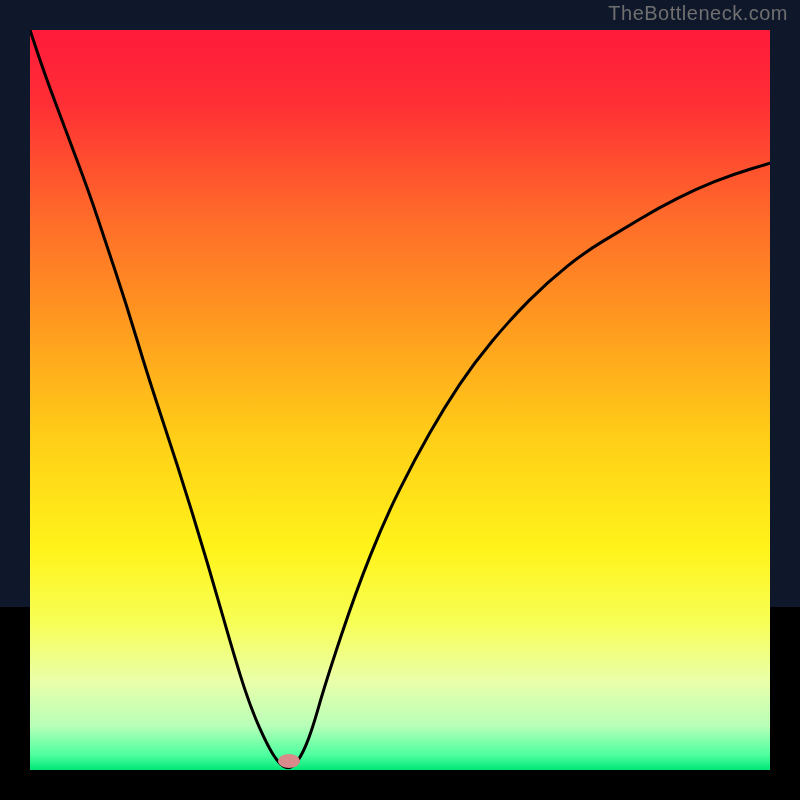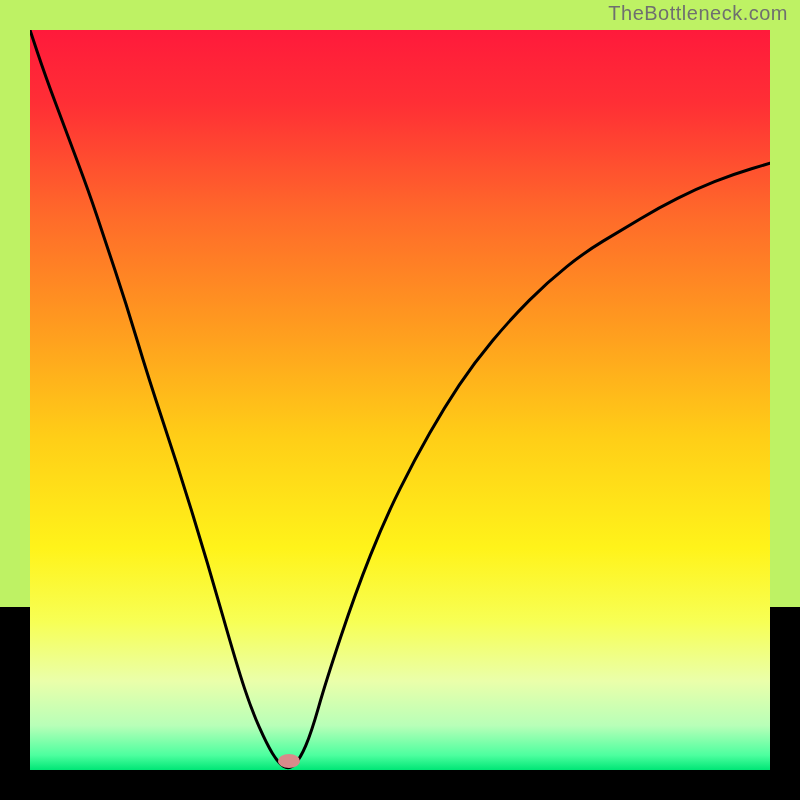--- a/index.html
+++ b/index.html
@@ -8,21 +8,21 @@
     width: 800px;
     height: 800px;
     overflow: hidden;
     background: #000;
     font-family: Arial, Helvetica, sans-serif;
   }
   .frame {
     position: relative;
     width: 800px;
     height: 607px;
-    background: #bef264;
+    background: #0f172a;
   }
   .watermark {
     position: absolute;
     top: 2px;
     right: 12px;
     color: #6f6f6f;
     font-size: 20px;
     font-weight: 500;
     letter-spacing: 0.5px;
     z-index: 10;

